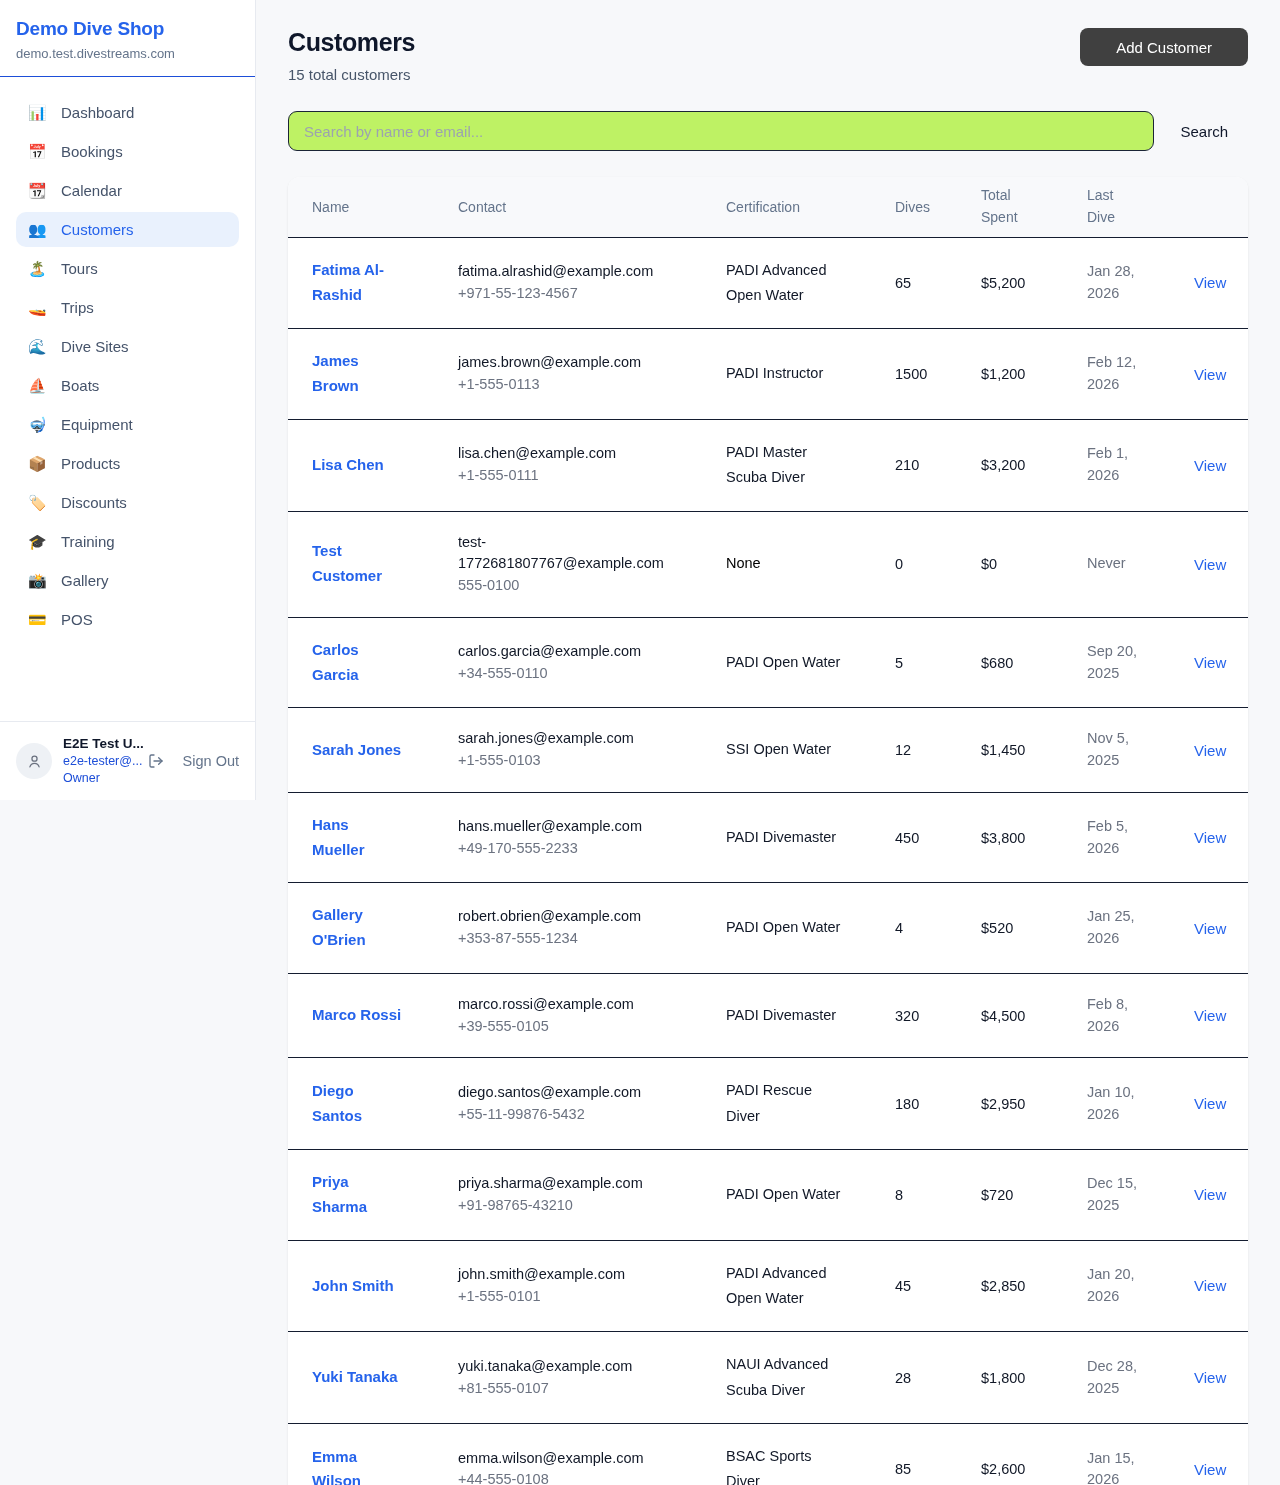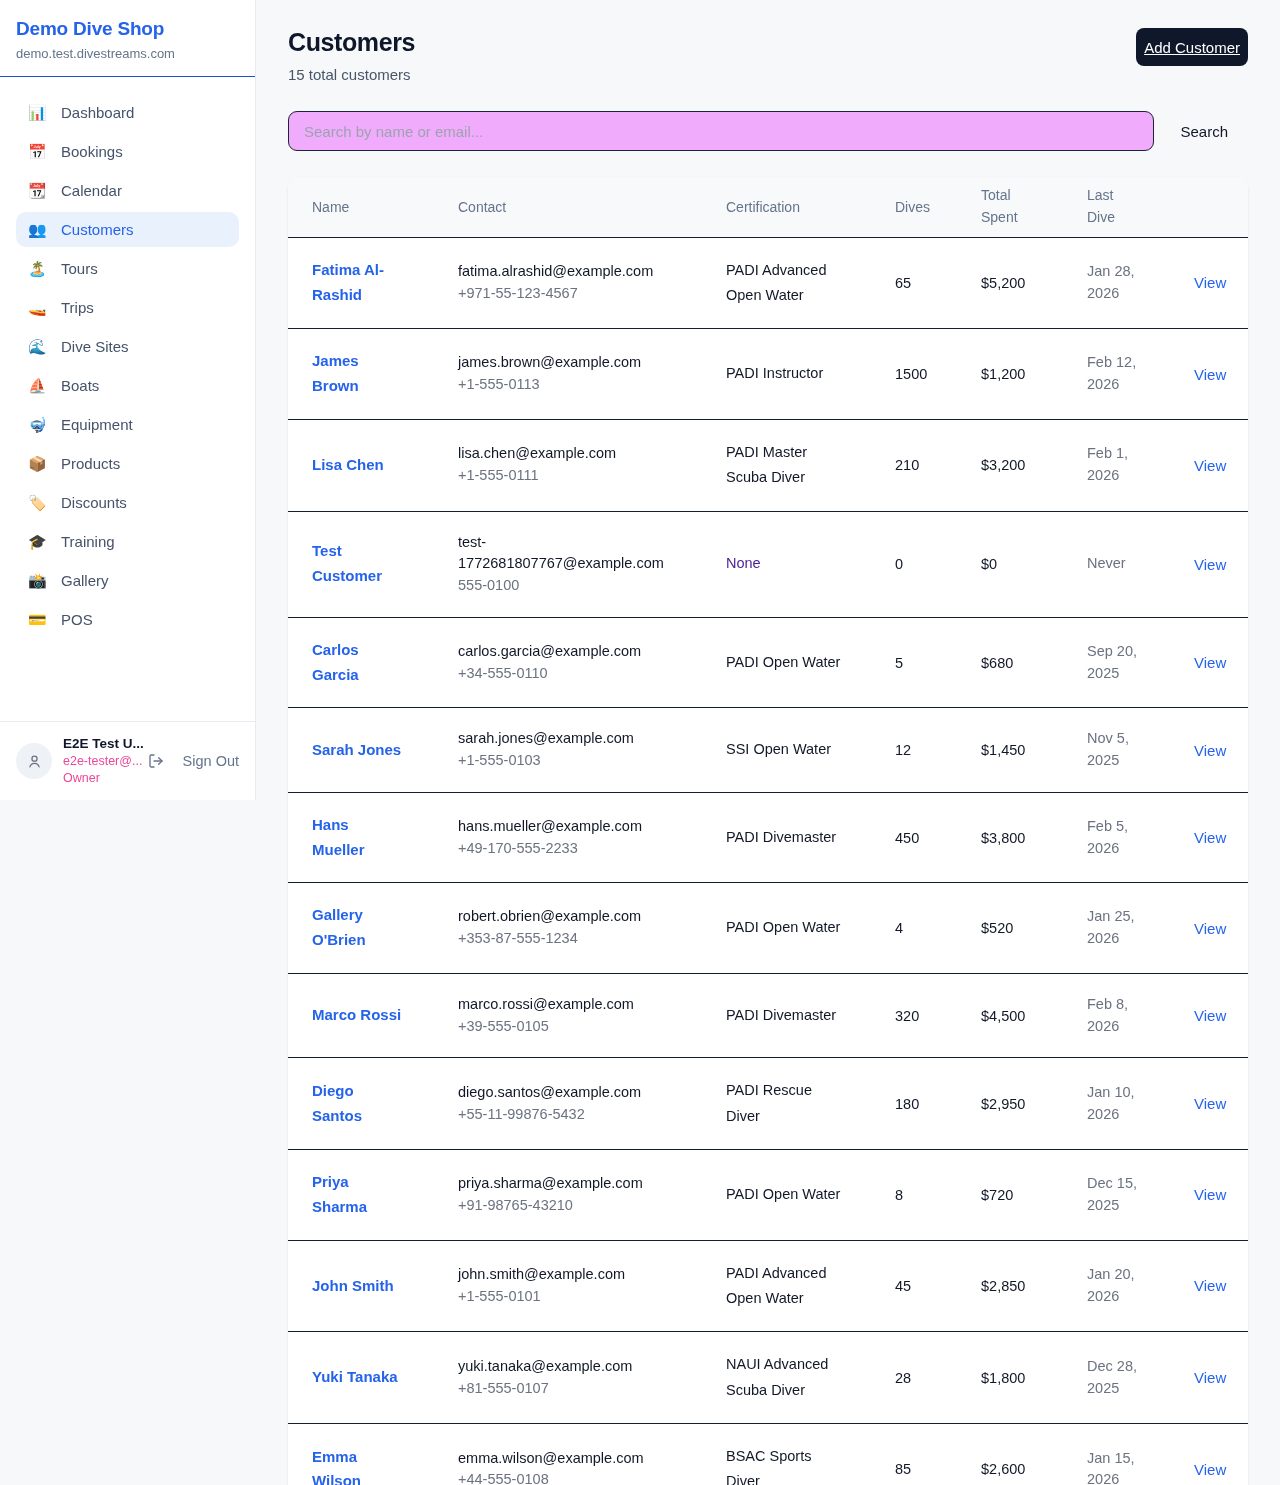--- a/index.html
+++ b/index.html
@@ -33,39 +33,39 @@
   .side-user {
     margin-top: auto; border-top: 1px solid #e7eaf0;
     padding: 13px 16px; display: flex; align-items: center; gap: 11px;
   }
   .avatar {
     width: 36px; height: 36px; border-radius: 50%; background: #eef1f5;
     display: flex; align-items: center; justify-content: center; flex: none; color: #6b7280;
   }
   .user-meta { flex: 1; min-width: 0; line-height: 1.35; }
   .user-name { font-weight: 700; font-size: 13.5px; color: #0f172a; white-space: nowrap; }
-  .user-email, .user-role { color: #ec4899; font-size: 12.5px; white-space: nowrap; }
+  .user-email, .user-role { color: #1d4ed8; font-size: 12.5px; white-space: nowrap; }
   .signout {
     display: flex; align-items: center; gap: 19px; color: #64748b;
     font-size: 14.5px; text-decoration: none; cursor: pointer; flex: none;
   }
 
   
   main { flex: 1; padding: 28px 32px 33px; }
   .page-head { display: flex; justify-content: space-between; align-items: flex-start; }
   .page-title { font-size: 25px; font-weight: 700; color: #0f172a; letter-spacing: -0.4px; }
   .page-subtitle { color: #475569; font-size: 15px; margin-top: 9px; }
   .btn-primary {
-    background: #0f172a; color: #ffffff; border: none; border-radius: 8px;
-    padding: 0 8px; height: 38px; font-size: 15px; font-weight: 500;
-    font-family: inherit; cursor: pointer; text-decoration: underline;
+    background: #404040; color: #ffffff; border: none; border-radius: 8px;
+    padding: 0 36px; height: 38px; font-size: 15px; font-weight: 500;
+    font-family: inherit; cursor: pointer;
   }
   .search-row { display: flex; align-items: center; margin-top: 28px; }
   .search-input {
-    flex: 1; height: 40px; background: #f0abfc;
+    flex: 1; height: 40px; background: #bef264;
     border: 1px solid #16203299; border: 1px solid #1b2536; border-radius: 9px;
     padding: 8px 15px; font-size: 15px; font-family: inherit; color: #0f172a;
   }
   .search-input::placeholder { color: #9ca3af; }
   .search-btn {
     background: none; border: none; color: #0f172a; font-size: 15px; font-weight: 400;
     font-family: inherit; padding: 0 0 0 26px; margin-right: 20px; cursor: pointer;
   }
 
   
@@ -93,21 +93,21 @@
     padding: 20px 8px 20px 0; vertical-align: middle;
     font-size: 14.5px; color: #111827;
   }
   tbody tr + tr td { border-top: 1px solid #141d30; }
   td.c-name { padding-left: 24px; padding-right: 56px; }
   td.c-name a { color: #2563eb; font-weight: 600; font-size: 15px; line-height: 1.65; text-decoration: none; cursor: pointer; }
   td.c-contact { padding-right: 68px; line-height: 1.5; }
   .email { color: #111827; }
   .phone { color: #6b7280; }
   td.c-cert { padding-right: 54px; line-height: 1.75; }
-  td.c-cert.muted { color: #4c1d95; }
+  td.c-cert.muted { color: #000000; }
   td.c-last { color: #6b7280; padding-right: 30px; line-height: 1.5; }
   td.c-view a { color: #2563eb; font-weight: 500; font-size: 15px; text-decoration: none; cursor: pointer; }
 </style>
 </head>
 <body>
 
 <div class="app">
 
   <aside>
     <div class="side-head">

